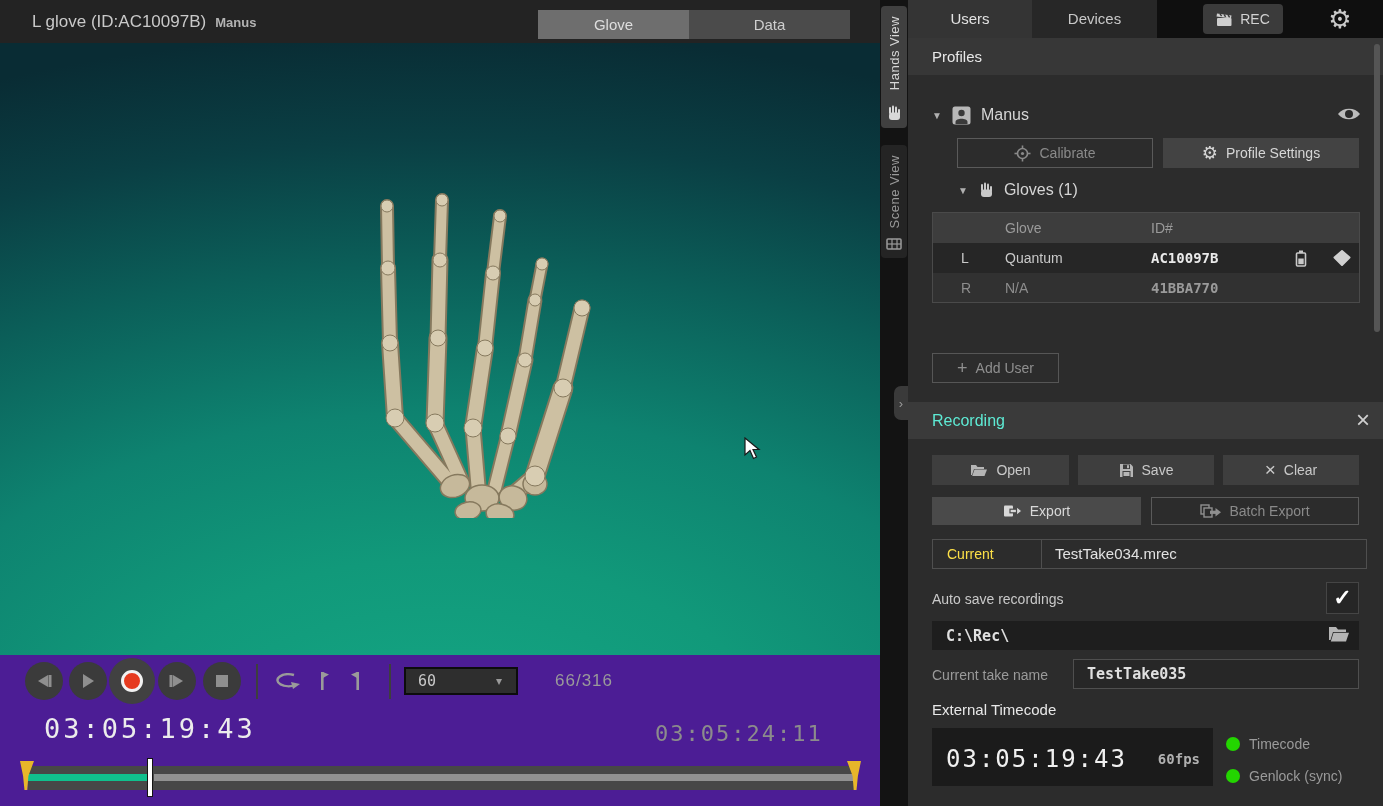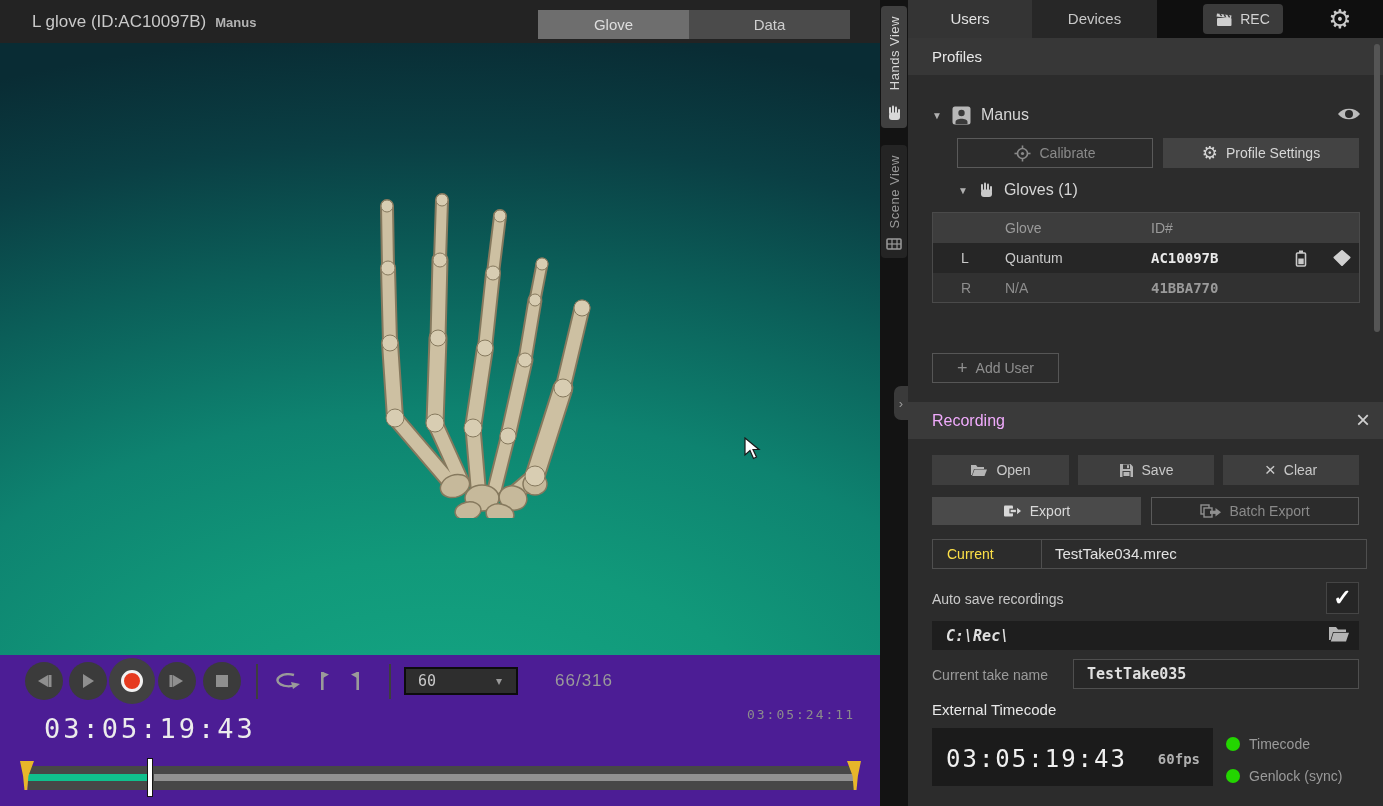--- a/index.html
+++ b/index.html
@@ -26,21 +26,21 @@
   #transport { left:0; top:655px; width:880px; height:151px; background:#4c1d95; }
   .pbtn { position:absolute; width:38px; height:38px; border-radius:50%; background:#3b3b3b; top:7px; display:flex; align-items:center; justify-content:center; }
   #btn-record { width:46px; height:46px; top:3px; background:#414141; }
   .rec-dot { width:22px; height:22px; border-radius:50%; background:#e63a1f; border:3px solid #f2f2f2; }
   .tsep { position:absolute; top:9px; width:2px; height:35px; background:#3e3e3e; }
   #fps-dd { left:404px; top:12px; width:114px; height:28px; background:#2e2e2e; border:2px solid #0c0c0c; display:flex; align-items:center; }
   #fps-dd .val { font-size:15px; color:#c9c9c9; margin-left:12px; }
   #fps-dd .caret { position:absolute; right:14px; color:#9a9a9a; font-size:12px; }
   #frame-counter { left:555px; top:16px; font-size:17px; color:#9a9a9a; letter-spacing:1px; }
   #tc-main { left:44px; top:58px; font-size:27px; color:#ececec; letter-spacing:3px; }
-  #tc-end { left:655px; width:200px; top:52px; font-size:13px; color:#8c8c8c; letter-spacing:2px; text-align:right; }
+  #tc-end { left:655px; width:200px; top:66px; font-size:22px; color:#8c8c8c; letter-spacing:2px; }
   #timeline-track { left:28px; top:111px; width:828px; height:24px; background:#474747; }
   #tl-green { left:28px; top:119px; width:122px; height:7px; background:#10c08d; }
   #tl-gray  { left:154px; top:119px; width:702px; height:7px; background:#919191; }
   #playhead { left:147px; top:103px; width:6px; height:39px; background:#ffffff; border:1px solid #141414; }
   .tl-flag { position:absolute; top:106px; width:14px; height:29px; background:#e7b62a; }
   #flag-start { left:20px; clip-path:polygon(0 0,100% 0,60% 52%,52% 100%,32% 100%,22% 52%); }
   #flag-end { left:847px; clip-path:polygon(0 0,100% 0,78% 52%,68% 100%,48% 100%,40% 52%); }
 
   
   #strip { left:880px; top:0; width:28px; height:806px; background:#131313; }
@@ -90,34 +90,34 @@
   #gt-row-l .c-id, #gt-row-r .c-id { font-family:"DejaVu Sans Mono", monospace; font-weight:bold; font-size:14px; }
   #gt-row-l .c-id { color:#eaeaea; }
   #gt-row-r .gt-cell { color:#8d8d8d; }
   #gt-row-r .c-id { color:#9a9a9a; }
 
   #btn-add-user { left:24px; top:353px; width:127px; height:30px; border:1px solid #565656; color:#8f8f8f; display:flex; align-items:center; justify-content:center; gap:8px; font-size:14px; }
   #btn-add-user .plus { font-size:18px; line-height:14px; }
   #rscroll { left:466px; top:44px; width:6px; height:288px; background:#555; border-radius:3px; }
 
   
-  #rec-header { left:0; top:402px; width:475px; height:37px; background:#3a3a3a; color:#f0abfc; font-size:16px; line-height:37px; padding-left:24px; }
+  #rec-header { left:0; top:402px; width:475px; height:37px; background:#3a3a3a; color:#5eead4; font-size:16px; line-height:37px; padding-left:24px; }
   #rec-close { left:440px; top:405px; width:30px; height:30px; color:#cfcfcf; font-size:24px; line-height:30px; text-align:center; }
   #btn-open { left:24px; top:455px; width:137px; }
   #btn-save { left:170px; top:455px; width:136px; }
   #btn-clear { left:315px; top:455px; width:136px; }
   #btn-export { left:24px; top:497px; width:209px; height:28px; background:#4a4a4a; color:#d8d8d8; }
   #btn-batch { left:243px; top:497px; width:208px; height:28px; }
   #current-row { left:24px; top:539px; width:435px; height:30px; border:1px solid #4f4f4f; }
   #current-row .lbl { position:absolute; left:14px; top:0; height:28px; line-height:28px; color:#fde047; font-size:14px; }
   #current-row .div { position:absolute; left:108px; top:0; width:1px; height:28px; background:#4f4f4f; }
   #current-row .val { position:absolute; left:122px; top:0; height:28px; line-height:28px; color:#e2e2e2; font-size:15px; }
   #autosave-label { left:24px; top:591px; color:#c9c9c9; font-size:14px; }
   #autosave-check { left:418px; top:582px; width:33px; height:32px; background:#262626; border:1px solid #454545; color:#fff; font-size:22px; font-weight:bold; text-align:center; line-height:30px; }
-  #path-field { left:24px; top:621px; width:427px; height:29px; background:#1e1e1e; border:none; color:#e0e0e0; font-size:15px; font-weight:bold; padding-left:14px; font-family:"DejaVu Sans Mono", monospace;font-style:italic; }
+  #path-field { left:24px; top:621px; width:427px; height:29px; background:#1e1e1e; border:none; color:#e0e0e0; font-size:15px; font-weight:bold; padding-left:14px; font-family:"DejaVu Sans Mono", monospace; }
   #path-folder { left:420px; top:625px; width:22px; height:20px; }
   #takename-label { left:24px; top:667px; color:#9a9a9a; font-size:14px; }
   #takename-input { left:165px; top:659px; width:286px; height:30px; background:#272727; border:1px solid #4f4f4f; color:#e0e0e0; font-size:15px; font-weight:bold; padding-left:13px; font-family:"DejaVu Sans Mono", monospace; }
   #exttc-label { left:24px; top:701px; color:#e8e8e8; font-size:15px; }
   #tc-box { left:24px; top:728px; width:281px; height:58px; background:#1b1b1b; }
   #tc-box .tc { position:absolute; left:14px; top:17px; font-size:24px; color:#f0f0f0; letter-spacing:2px; }
   #tc-box .fps { position:absolute; right:13px; top:23px; font-size:14px; font-weight:bold; color:#b0b0b0; }
   .ind { position:absolute; left:318px; display:flex; align-items:center; gap:9px; }
   .ind .dot { width:14px; height:14px; border-radius:50%; background:#23d500; }
   .ind .lbl { color:#9a9a9a; font-size:14px; }

